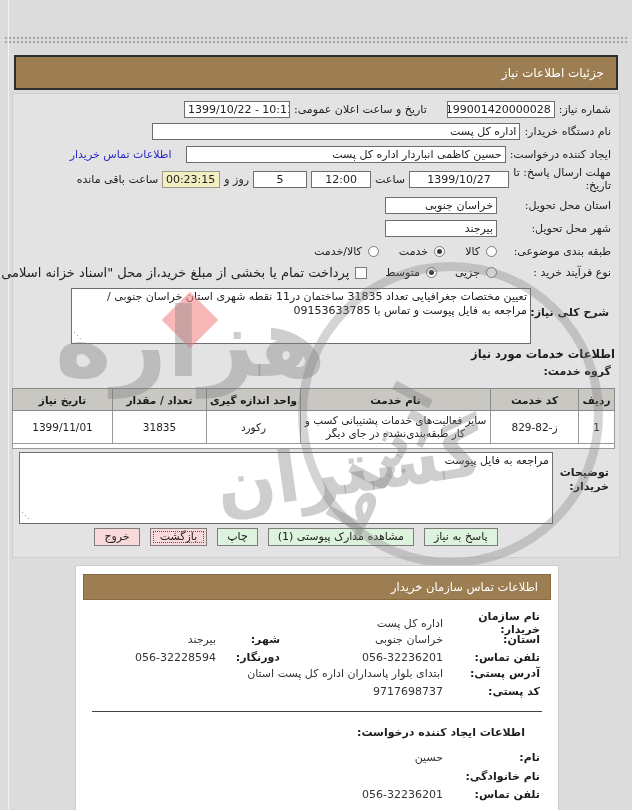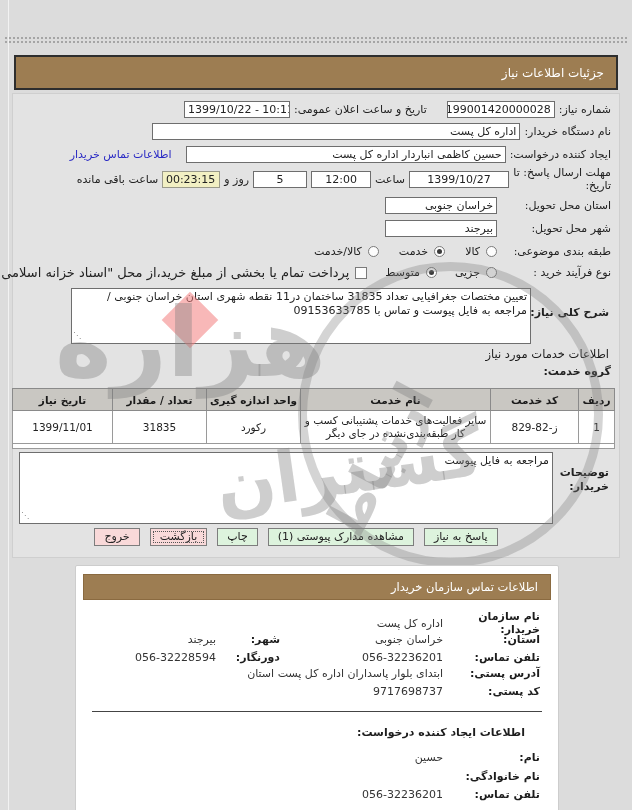--- a/index.html
+++ b/index.html
@@ -57,21 +57,21 @@
     width:12px; height:12px; border:1px solid #7a7a7a; background:#fdfdfd;
     display:inline-block; flex:0 0 auto;
   }
 
   .textarea {
     position:absolute; background:#fff; border:1px solid #6e6e6e;
     padding:1px 3px; line-height:14px; white-space:normal; overflow:hidden;
   }
   .resize-dots { position:absolute; bottom:0; left:1px; color:#888; font-size:8px; }
 
-  .section-title { position:absolute; right:10px; font-weight:normal; font-size:11.5px; color:#1d1d1d; }
+  .section-title { position:absolute; right:4px; font-weight:bold; font-size:11.5px; color:#1d1d1d; }
 
   table.svc {
     position:absolute; top:294px; right:4px; left:4px;
     border-collapse:collapse; table-layout:fixed; width:calc(100% - 8px);
     background:#fff;
   }
   table.svc th {
     background:#c9c7c2; font-weight:bold; font-size:10.5px; color:#1a1a1a;
     border:1px solid #8a8a8a; height:22px; padding:1px 2px;
   }

